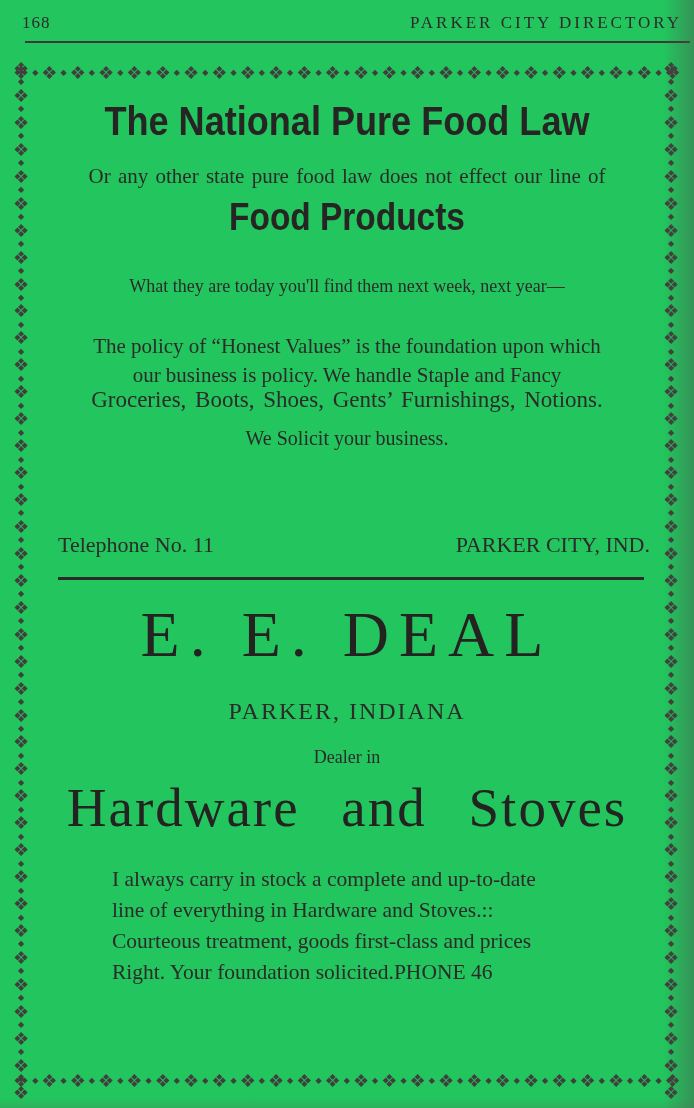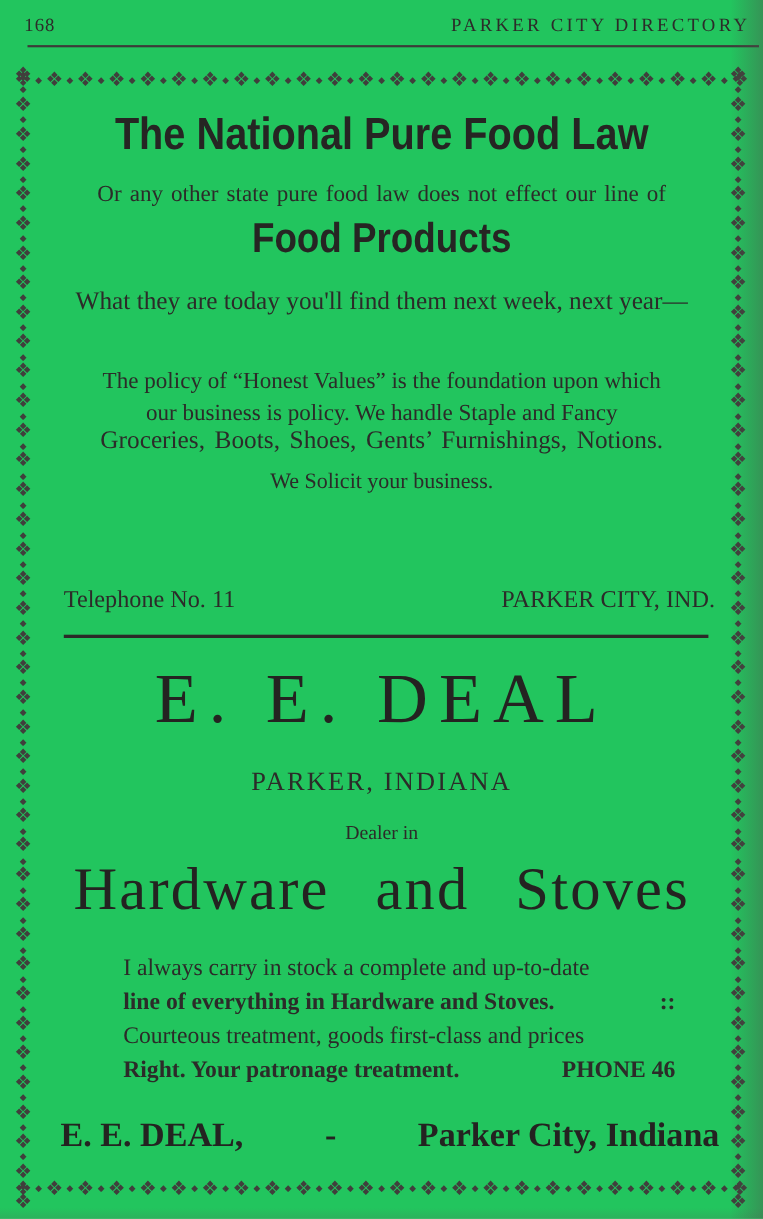--- a/index.html
+++ b/index.html
@@ -44,34 +44,34 @@
   .blk{position:absolute;left:42px;right:42px;text-align:center;}
   .gothic{
     font-family:"Liberation Sans","DejaVu Sans",sans-serif;
     font-weight:700;color:#262523;
     transform:scaleX(0.88);transform-origin:50% 50%;
     white-space:nowrap;
   }
   .t-headline1{top:98px;font-size:41px;}
   .t-line1{top:164px;font-size:21px;word-spacing:2px;}
   .t-headline2{top:196px;font-size:38px;}
-  .t-line2{top:261px;font-size:23px;}
+  .t-line2{top:276px;font-size:18px;}
   .t-subhead{top:291px;font-size:20px;letter-spacing:2px;}
   .t-policy{top:332px;font-size:21px;line-height:29px;}
   .t-goods{top:387px;font-size:23px;word-spacing:3px;}
   .t-solicit{top:427px;font-size:20px;}
   .t-prop{top:458px;font-size:48px;letter-spacing:2px;color:#242321;}
   .t-telrow{top:532px;left:58px;right:44px;display:flex;justify-content:space-between;font-size:22px;text-align:center;}
   .divider{position:absolute;top:577px;left:58px;right:50px;border-top:3px solid #2b2a28;}
   .t-dealname{top:598px;font-size:64px;letter-spacing:10px;color:#242321;}
   .t-location{top:698px;font-size:24px;letter-spacing:2px;}
   .t-dealerin{top:747px;font-size:18px;}
   .t-hwheadline{top:776px;font-size:55px;letter-spacing:2px;word-spacing:26px;color:#242321;white-space:nowrap;}
   .t-para{top:864px;left:92px;right:80px;text-align:left;font-size:21.5px;line-height:31px;margin-left:20px;}
-  .t-para .row{display:flex;justify-content:space-between;font-weight:bold;}
+  .t-para .row{display:flex;}
   .t-footrow{top:1014px;left:55px;right:40px;display:flex;justify-content:space-between;align-items:baseline;font-size:31px;font-weight:700;color:#242321;}
 </style>
 </head>
 <body>
 
 <div class="page">
 
   <div class="page-number">168</div>
   <div class="header-title">PARKER CITY DIRECTORY</div>
   <div class="header-rule"></div>
@@ -356,26 +356,21 @@
   <div class="blk t-hwheadline">Hardware and Stoves</div>
 
   <div class="blk t-para">
     <div>I always carry in stock a complete and up-to-date</div>
     <div class="row">
       <span>line of everything in Hardware and Stoves.</span>
       <span>::</span>
     </div>
     <div>Courteous treatment, goods first-class and prices</div>
     <div class="row">
-      <span>Right.   Your patronage treatment.</span>
+      <span>Right.   Your foundation solicited.</span>
       <span>PHONE 46</span>
     </div>
   </div>
 
-  <div class="blk t-footrow">
-    <span>E. E. DEAL,</span>
-    <span>-</span>
-    <span>Parker City, Indiana</span>
-  </div>
 
   <div class="edge-shade"></div>
   <div class="edge-shade-bottom"></div>
 </div>
 
 </body></html>

